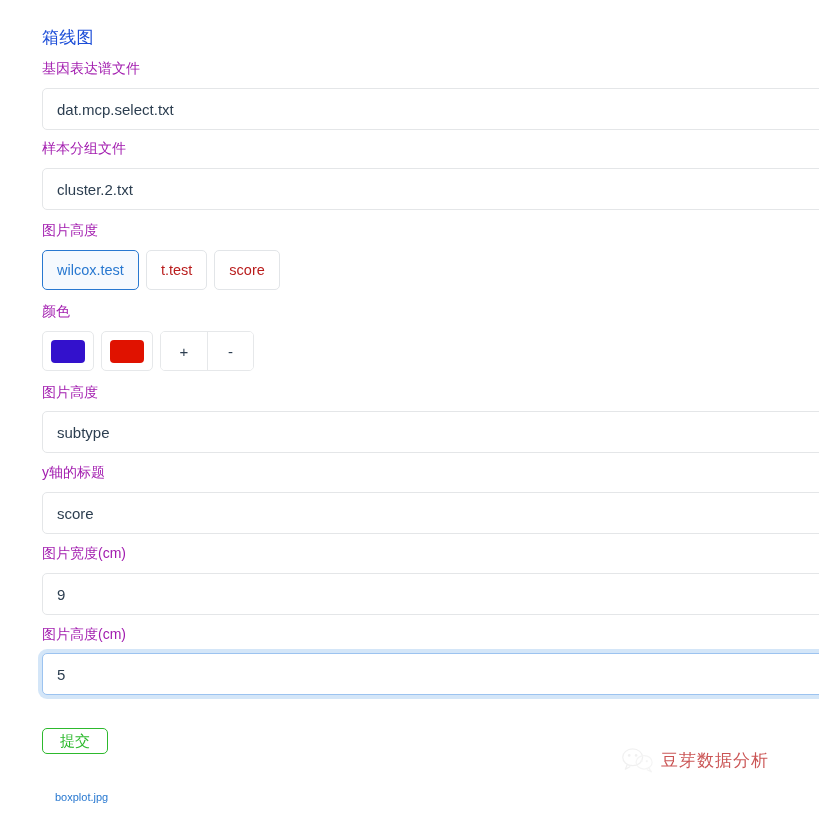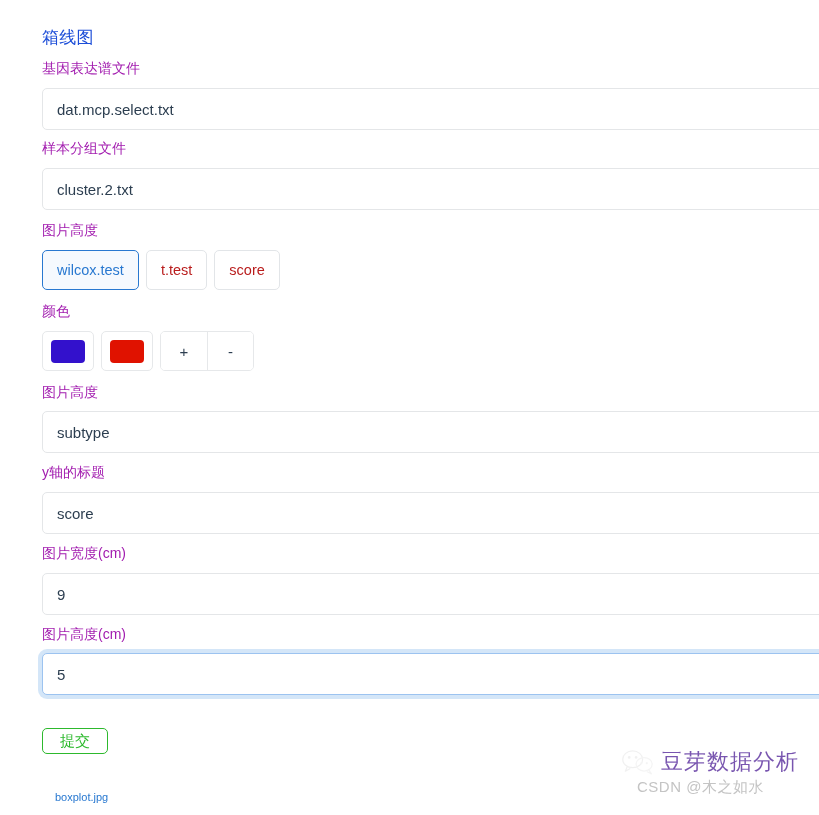--- a/index.html
+++ b/index.html
@@ -170,22 +170,22 @@
     user-select: none;
   }
   .wm-row1 {
     display: flex;
     align-items: center;
     gap: 6px;
   }
   .wm-logo { width: 34px; height: 26px; opacity: 0.22; }
   .wm-brand {
     font-family: Liberation Sans, sans-serif;
-    font-size: 22px;
-    color: #4c1d95;
+    font-size: 17px;
+    color: #b91c1c;
     opacity: 0.75;
     letter-spacing: 1px;
     white-space: nowrap;
   }
   .wm-row2 {
     font-family: "Liberation Sans", "DejaVu Sans", sans-serif;
     font-size: 15px;
     color: #c4c4c4;
     letter-spacing: 0.5px;
     margin-top: 1px;
@@ -252,14 +252,13 @@
       <path d="M8 23 L5.5 29 L12 25.6" fill="none" stroke="#bdbdbd" stroke-width="1.6" stroke-linejoin="round"></path>
       <circle cx="10.5" cy="11" r="1.7" fill="#bdbdbd"></circle>
       <circle cx="19.5" cy="11" r="1.7" fill="#bdbdbd"></circle>
       <ellipse cx="30" cy="20" rx="10.5" ry="8.8" fill="none" stroke="#cfcfcf" stroke-width="1.6"></ellipse>
       <path d="M36 27 L39.5 32.5 L33.5 29.5" fill="none" stroke="#cfcfcf" stroke-width="1.6" stroke-linejoin="round"></path>
       <circle cx="26.5" cy="18.5" r="1.4" fill="#cfcfcf"></circle>
       <circle cx="33.5" cy="18.5" r="1.4" fill="#cfcfcf"></circle>
     </svg>
     <span class="wm-brand">豆芽数据分析</span>
   </div>
-  <div class="wm-row2">CSDN @木之如水</div>
 </div>
 
 </body></html>

